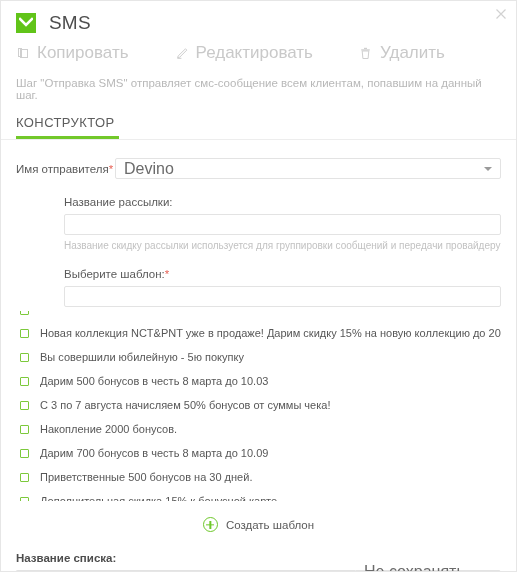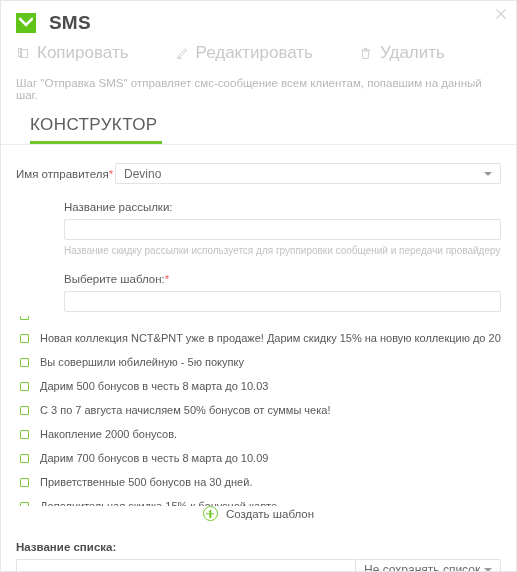--- a/index.html
+++ b/index.html
@@ -51,21 +51,21 @@
     align-items: center;
     justify-content: center;
     flex: none;
   }
   .app-icon svg { display: block; }
   .app-title {
     font-size: 19px;
     color: #4d4d4d;
     margin-left: 13px;
     letter-spacing: .2px;
-    font-weight: 700;
+    font-weight: 400;
   }
 
   
   .toolbar {
     display: flex;
     align-items: center;
     padding: 9px 0 0 15px;
     gap: 0;
   }
   .tool-item {
@@ -93,27 +93,26 @@
     color: #b8b8b8;
   }
 
   
   .tabs {
     margin: 14px 0 0 15px;
     display: flex;
     position: relative;
   }
   .tab {
-    font-size: 17px;
+    font-size: 13px;
     color: #5d5d5d;
     letter-spacing: .4px;
     padding: 0 4px 6px 0;
     border-bottom: 3px solid #72c82a;
     cursor: pointer;
-    margin-left: 14px;
   }
   .tabs-line {
     height: 1px;
     background: #ededed;
     margin-top: 0;
   }
 
   
   .form {
     padding: 0 15px;
@@ -133,21 +132,21 @@
 
   .select-box {
     flex: 1;
     height: 21px;
     border: 1px solid #e3e3e3;
     border-radius: 2px;
     background: #fff;
     display: flex;
     align-items: center;
     padding: 0 8px;
-    font-size: 12px;
+    font-size: 16px;
     color: #6b6b6b;
     position: relative;
     cursor: pointer;
     box-sizing: border-box;
   }
   .select-box .caret {
     position: absolute;
     right: 8px;
     width: 0; height: 0;
     border-left: 4px solid transparent;
@@ -213,21 +212,21 @@
     font-size: 11px;
     color: #575757;
     white-space: nowrap;
   }
 
   
   .create-row {
     display: flex;
     align-items: center;
     justify-content: center;
-    margin-top: 0;
+    margin-top: 16px;
   }
   .create-btn {
     display: flex;
     align-items: center;
     cursor: pointer;
   }
   .plus-circle {
     width: 13px;
     height: 13px;
     border: 1.3px solid #6ec82a;

